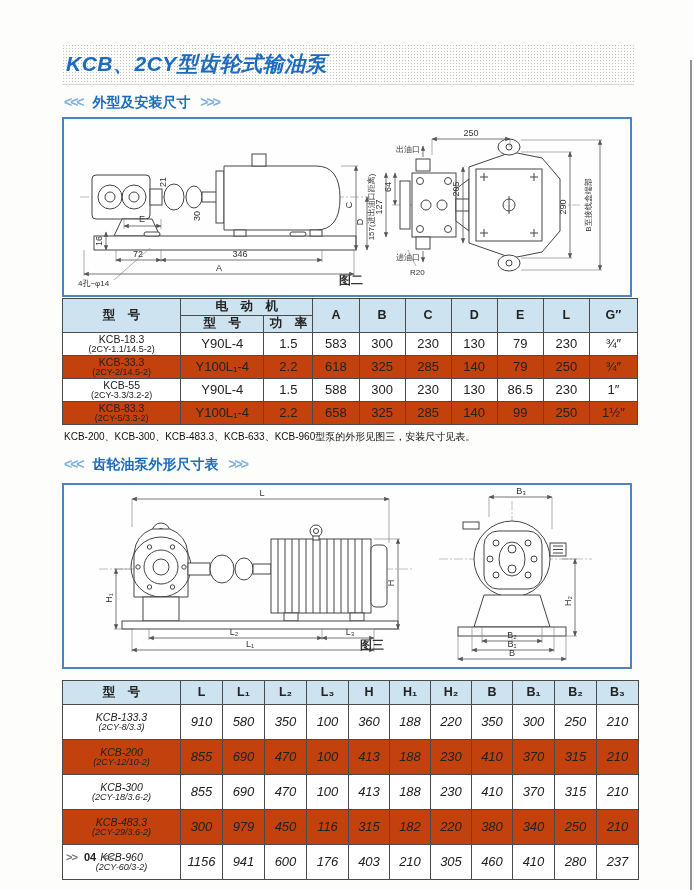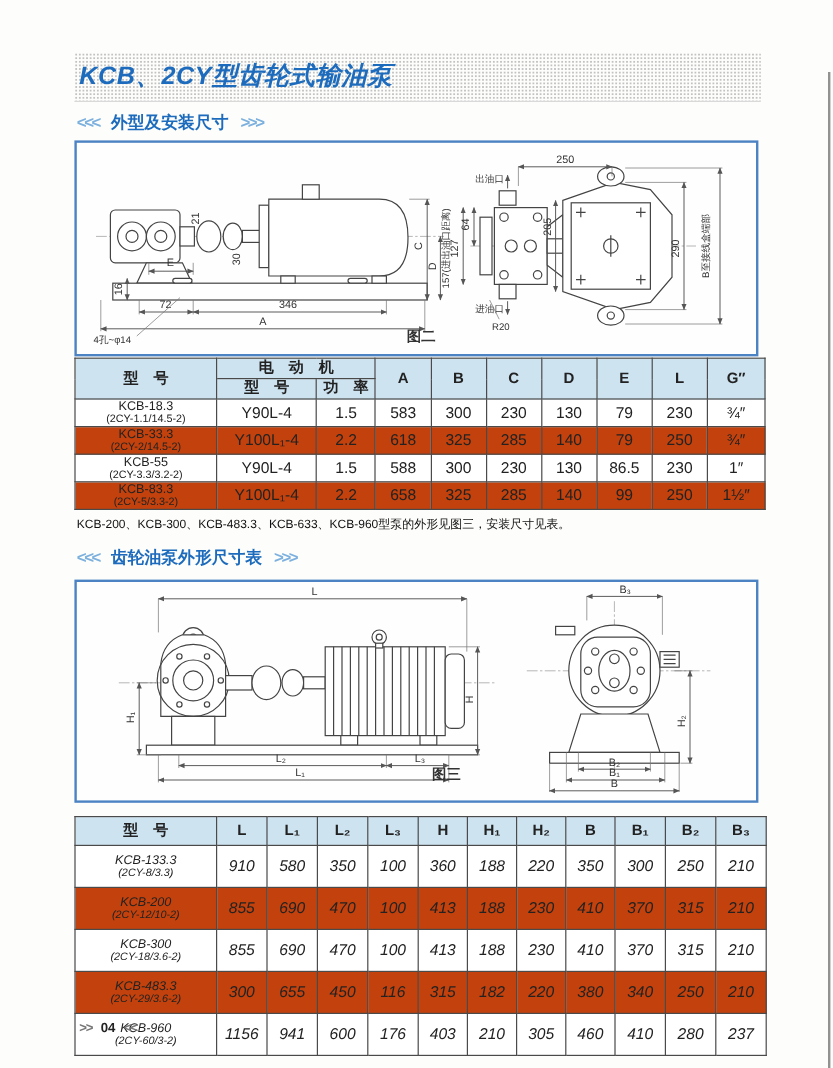--- a/index.html
+++ b/index.html
@@ -493,21 +493,21 @@
       <td>370</td>
       <td>315</td>
       <td>210</td>
     </tr>
     <tr class="alt">
       <td class="model">
           <div class="m1">KCB-483.3</div>
           <div class="m2">(2CY-29/3.6-2)</div>
         </td>
       <td>300</td>
-      <td>655</td>
+      <td>979</td>
       <td>450</td>
       <td>116</td>
       <td>315</td>
       <td>182</td>
       <td>220</td>
       <td>380</td>
       <td>340</td>
       <td>250</td>
       <td>210</td>
     </tr>

